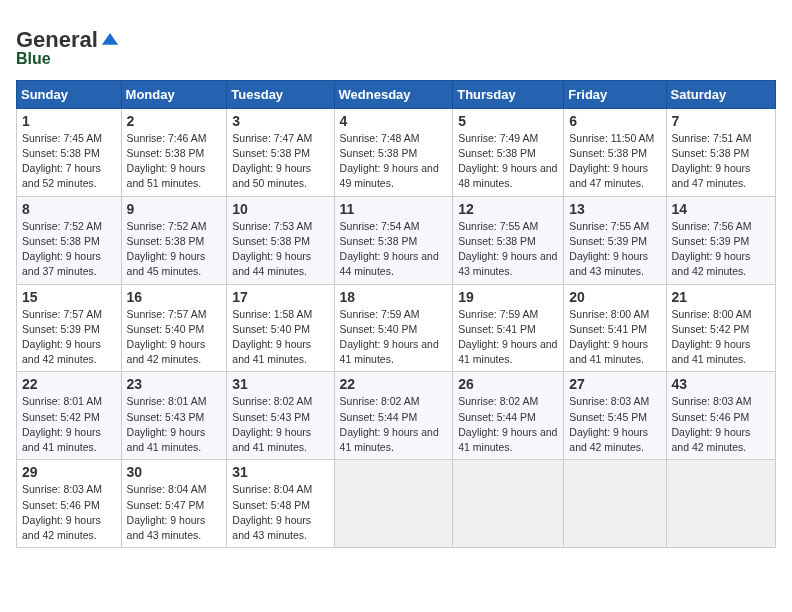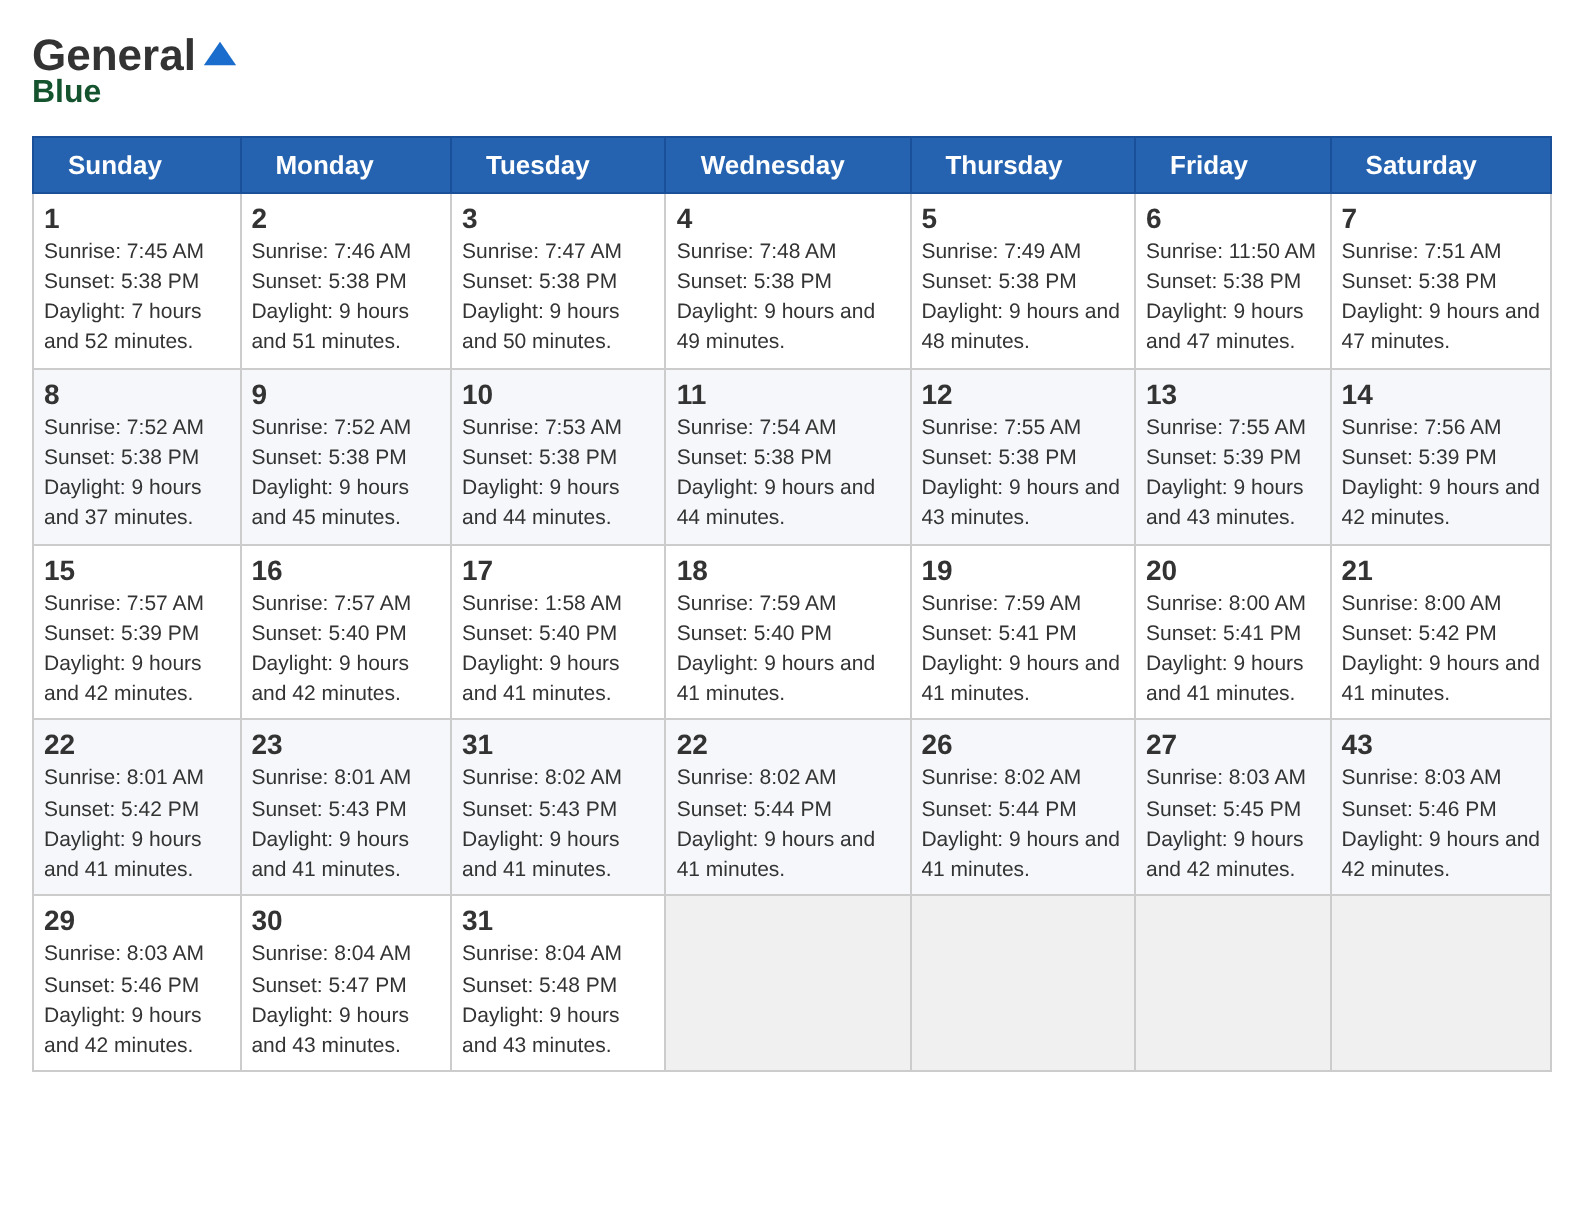--- a/index.html
+++ b/index.html
@@ -12,20 +12,21 @@
     }
     .header {
       display: flex;
       justify-content: space-between;
       align-items: flex-start;
       margin-bottom: 12px;
     }
     .logo {
       display: flex;
       align-items: center;
+      margin-top: 12px;
     }
     .logo-icon {
       width: 28px;
       height: 28px;
       margin-left: 2px;
     }
     .title-block {
       text-align: right;
     }
     .month-title {
@@ -38,21 +39,21 @@
       color: #555;
     }
     table {
       width: 100%;
       border-collapse: collapse;
       font-size: 11px;
     }
     thead tr th {
       background-color: #2563b0;
       color: #fff;
-      padding: 6px 17px;
+      padding: 6px 4px;
       text-align: left;
       font-size: 13px;
       font-weight: bold;
       border: 1px solid #1a4f9a;
     }
     tbody tr td {
       border: 1px solid #ccc;
       vertical-align: top;
       padding: 4px 5px;
       height: 80px;

